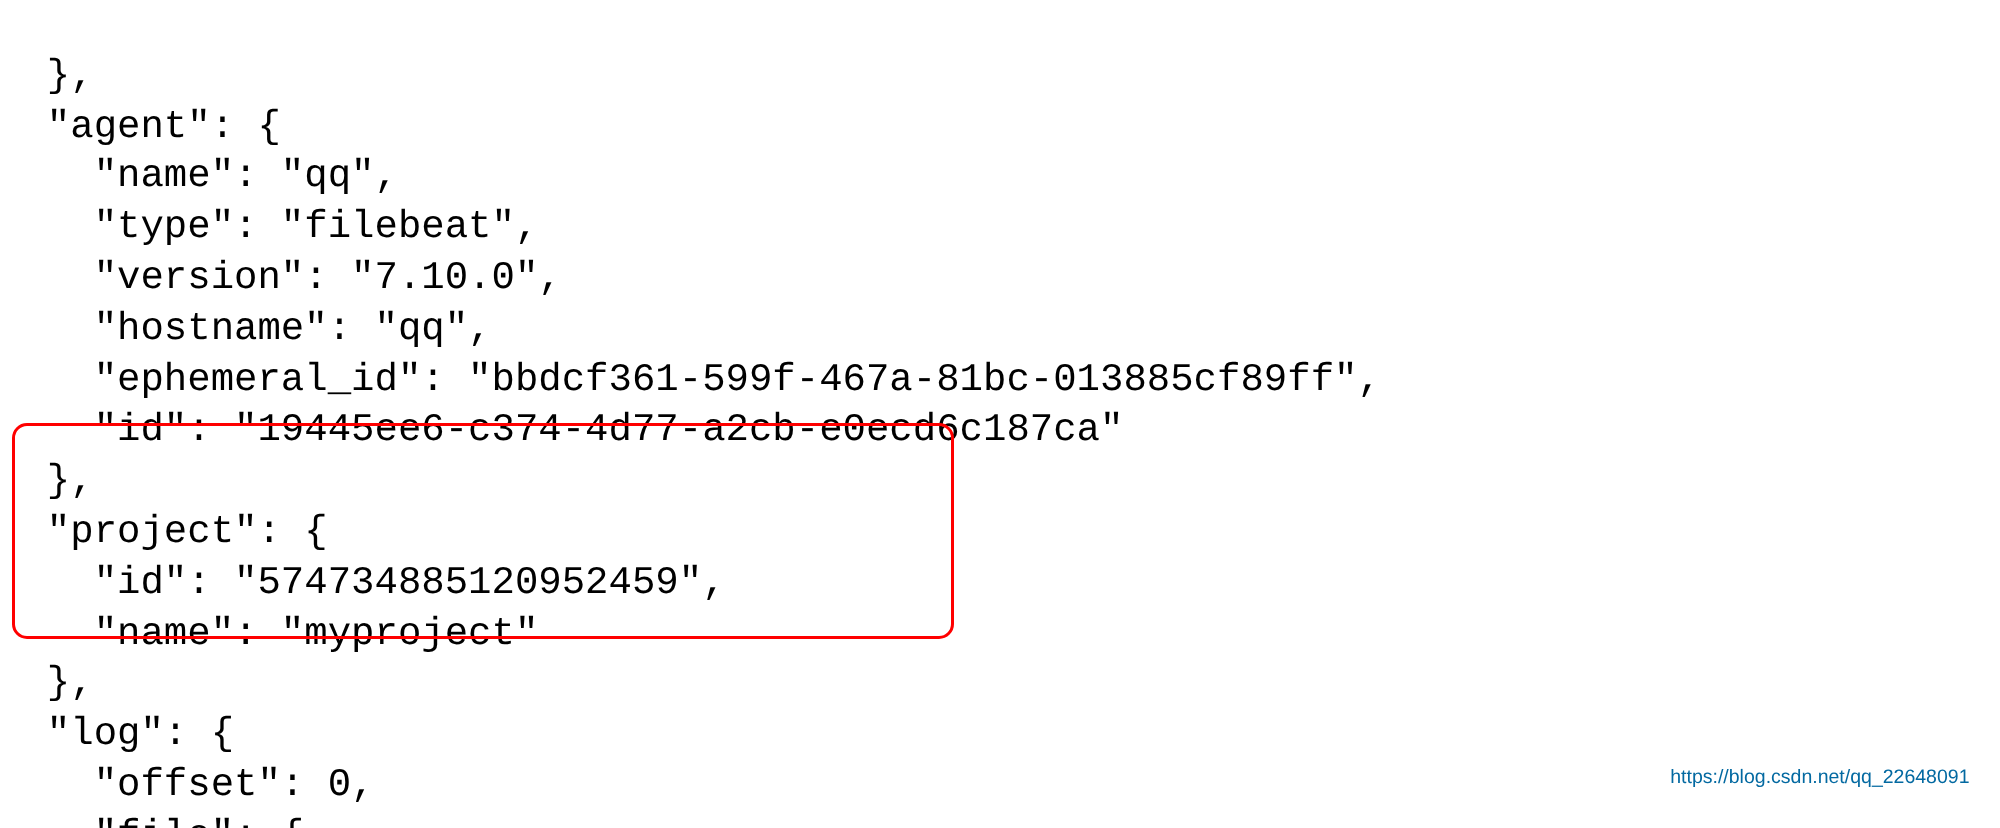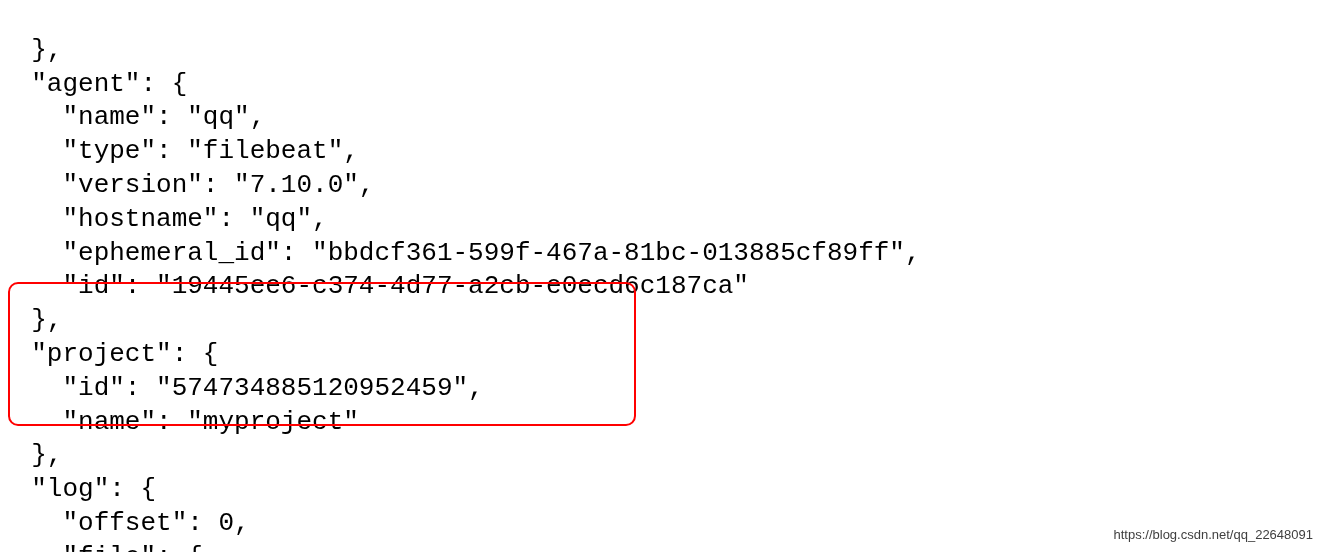--- a/index.html
+++ b/index.html
@@ -24,23 +24,23 @@
       position: relative;
     }
     .highlight-box {
       position: absolute;
       border: 2.5px solid #ff0000;
       border-radius: 10px;
       pointer-events: none;
     }
     .watermark {
       position: absolute;
-      bottom: 8px;
+      bottom: 25px;
       right: 20px;
-      color: #404040;
+      color: #0369a1;
       font-size: 13px;
       font-family: Arial, sans-serif;
     }
   </style>
 </head>
 <body>
 
 <div class="code-container">
 <span>  <span>},</span></span>
 <span>  <span>"agent": {</span></span>

